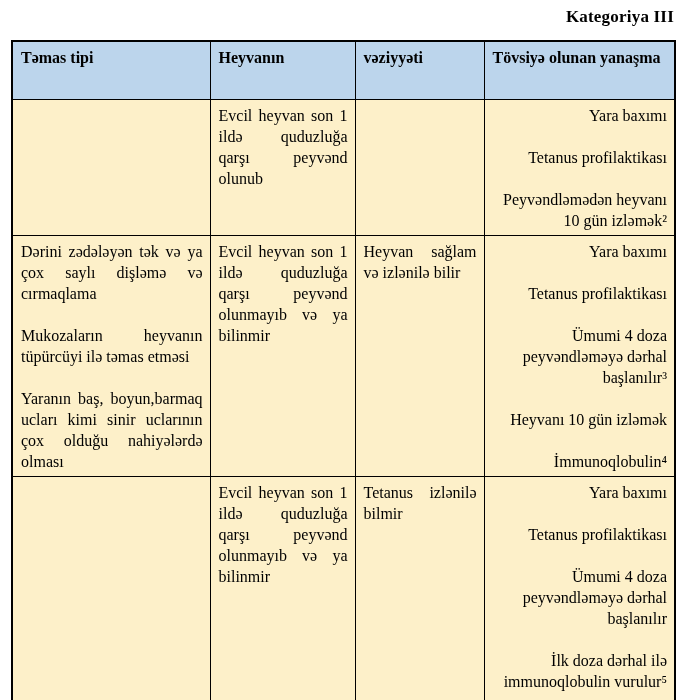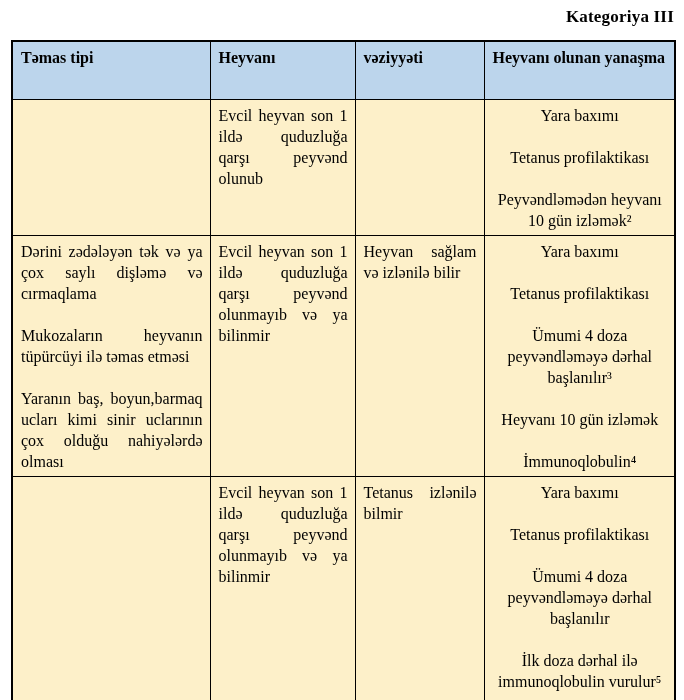--- a/index.html
+++ b/index.html
@@ -40,43 +40,43 @@
     text-align:left;
     font-weight:bold;
   }
   .tbl td{background:var(--body-bg);}
   col.c1{width:198px;} col.c2{width:145px;} col.c3{width:129px;} col.c4{width:191px;}
   tr.hdr{height:58px;}
   tr.r1{height:135px;padding-left:47px;}
   tr.r2{height:230px;}
   tr.r3{height:229px;}
   td.justify{text-align:justify;}
-  td.left{text-align:center;}
+  td.left{text-align:right;}
   .para{margin:0 0 21px 0;}
   .para:last-child{margin-bottom:0;}
 </style>
 </head>
 <body>
 
 <div class="page">
   <div class="title">Kategoriya III</div>
 
   <table class="tbl">
     <colgroup>
       <col class="c1">
         <col class="c2">
         <col class="c3">
         <col class="c4">
     </colgroup>
     <thead>
       <tr class="hdr">
         <th>Təmas tipi</th>
-        <th>Heyvanı</th>
+        <th>Heyvanın</th>
         <th>vəziyyəti</th>
-        <th>Heyvanı olunan yanaşma</th>
+        <th>Tövsiyə olunan yanaşma</th>
       </tr>
     </thead>
     <tbody>
       <tr class="r1">
         <td class="justify"></td>
         <td class="justify">
             <p class="para">Evcil heyvan son 1 ildə quduzluğa qarşı peyvənd olunub</p>
           </td>
         <td class="justify"></td>
         <td class="left">

